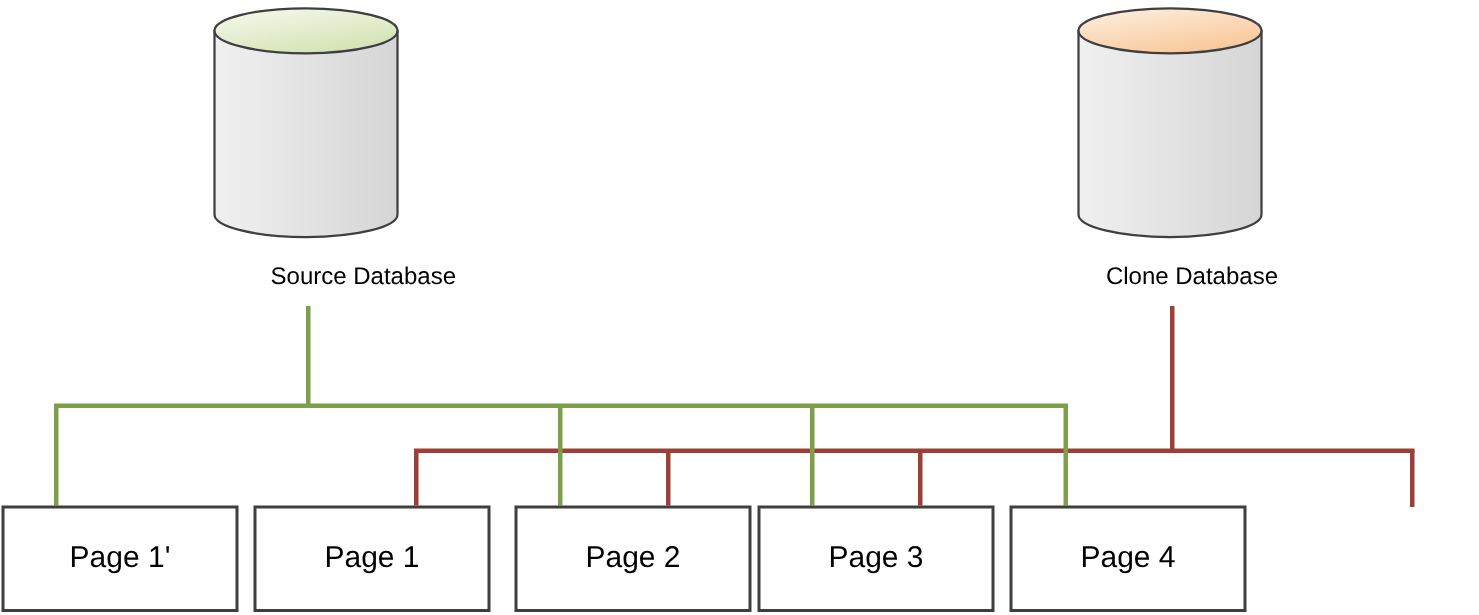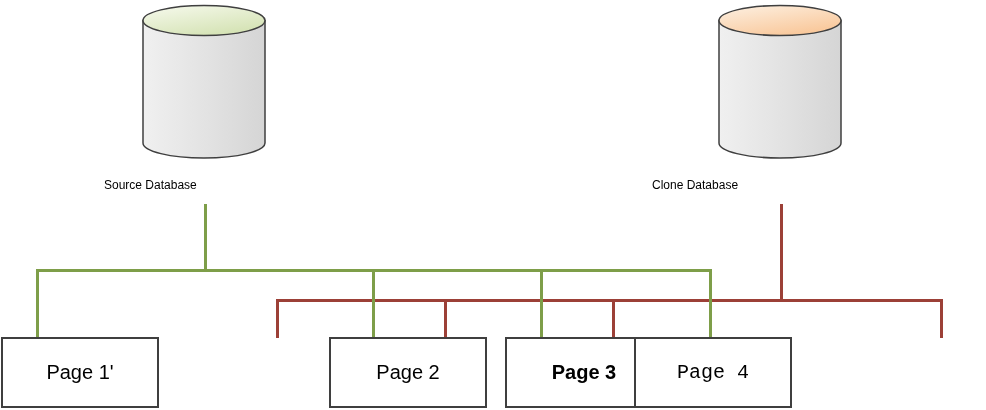--- a/index.html
+++ b/index.html
@@ -20,22 +20,22 @@
     width: 126px;
     height: 158px;
   }
   .cyl-source { left: 141px; top: 4px; }
   .cyl-clone  { left: 717px; top: 4px; }
   .db-label {
     position: absolute;
     top: 171px;
     width: 200px;
     height: 28px;
-    text-align: left;
-    font-size: 12px;
+    text-align: right;
+    font-size: 16px;
     color: #000;
     line-height: 28px;
     white-space: nowrap;
   }
   .db-label-source { left: 104px; }
   .db-label-clone  { left: 652px; }
   .line {
     position: absolute;
   }
   .red   { background: var(--red, #9c4037);  z-index: 1; }
@@ -67,23 +67,23 @@
     background: var(--box-fill, #ffffff);
     display: flex;
     align-items: center;
     justify-content: center;
     font-size: 20px;
     color: #000;
     z-index: 3;
   }
   .page-box-1 { left: 1px; }
   .page-box-2 { left: 169px; }
-  .page-box-3 { left: 329px; }
-  .page-box-4 { left: 505px; font-weight: bold; }
-  .page-box-5 { left: 634px; font-family: Liberation Mono, monospace; }
+  .page-box-3 { left: 343px; }
+  .page-box-4 { left: 505px; }
+  .page-box-5 { left: 673px; }
   .page-box-6 { left: 840px; width: 144px; }
 </style>
 </head>
 <body>
 
 <div class="canvas">
 
   <div class="cyl cyl-source">
     <svg width="126" height="158" viewBox="0 0 126 158">
       <defs>
@@ -128,20 +128,23 @@
   <div class="line green source-stem"></div>
   <div class="line green green-h"></div>
   <div class="line green green-drop green-drop-1"></div>
   <div class="line green green-drop green-drop-2"></div>
   <div class="line green green-drop green-drop-3"></div>
   <div class="line green green-drop green-drop-4"></div>
 
   <div class="page-box page-box-1">
     <span>Page 1'</span>
   </div>
+  <div class="page-box page-box-2">
+    <span>Page 1</span>
+  </div>
   <div class="page-box page-box-3">
     <span>Page 2</span>
   </div>
   <div class="page-box page-box-4">
     <span>Page 3</span>
   </div>
   <div class="page-box page-box-5">
     <span>Page 4</span>
   </div>
 

